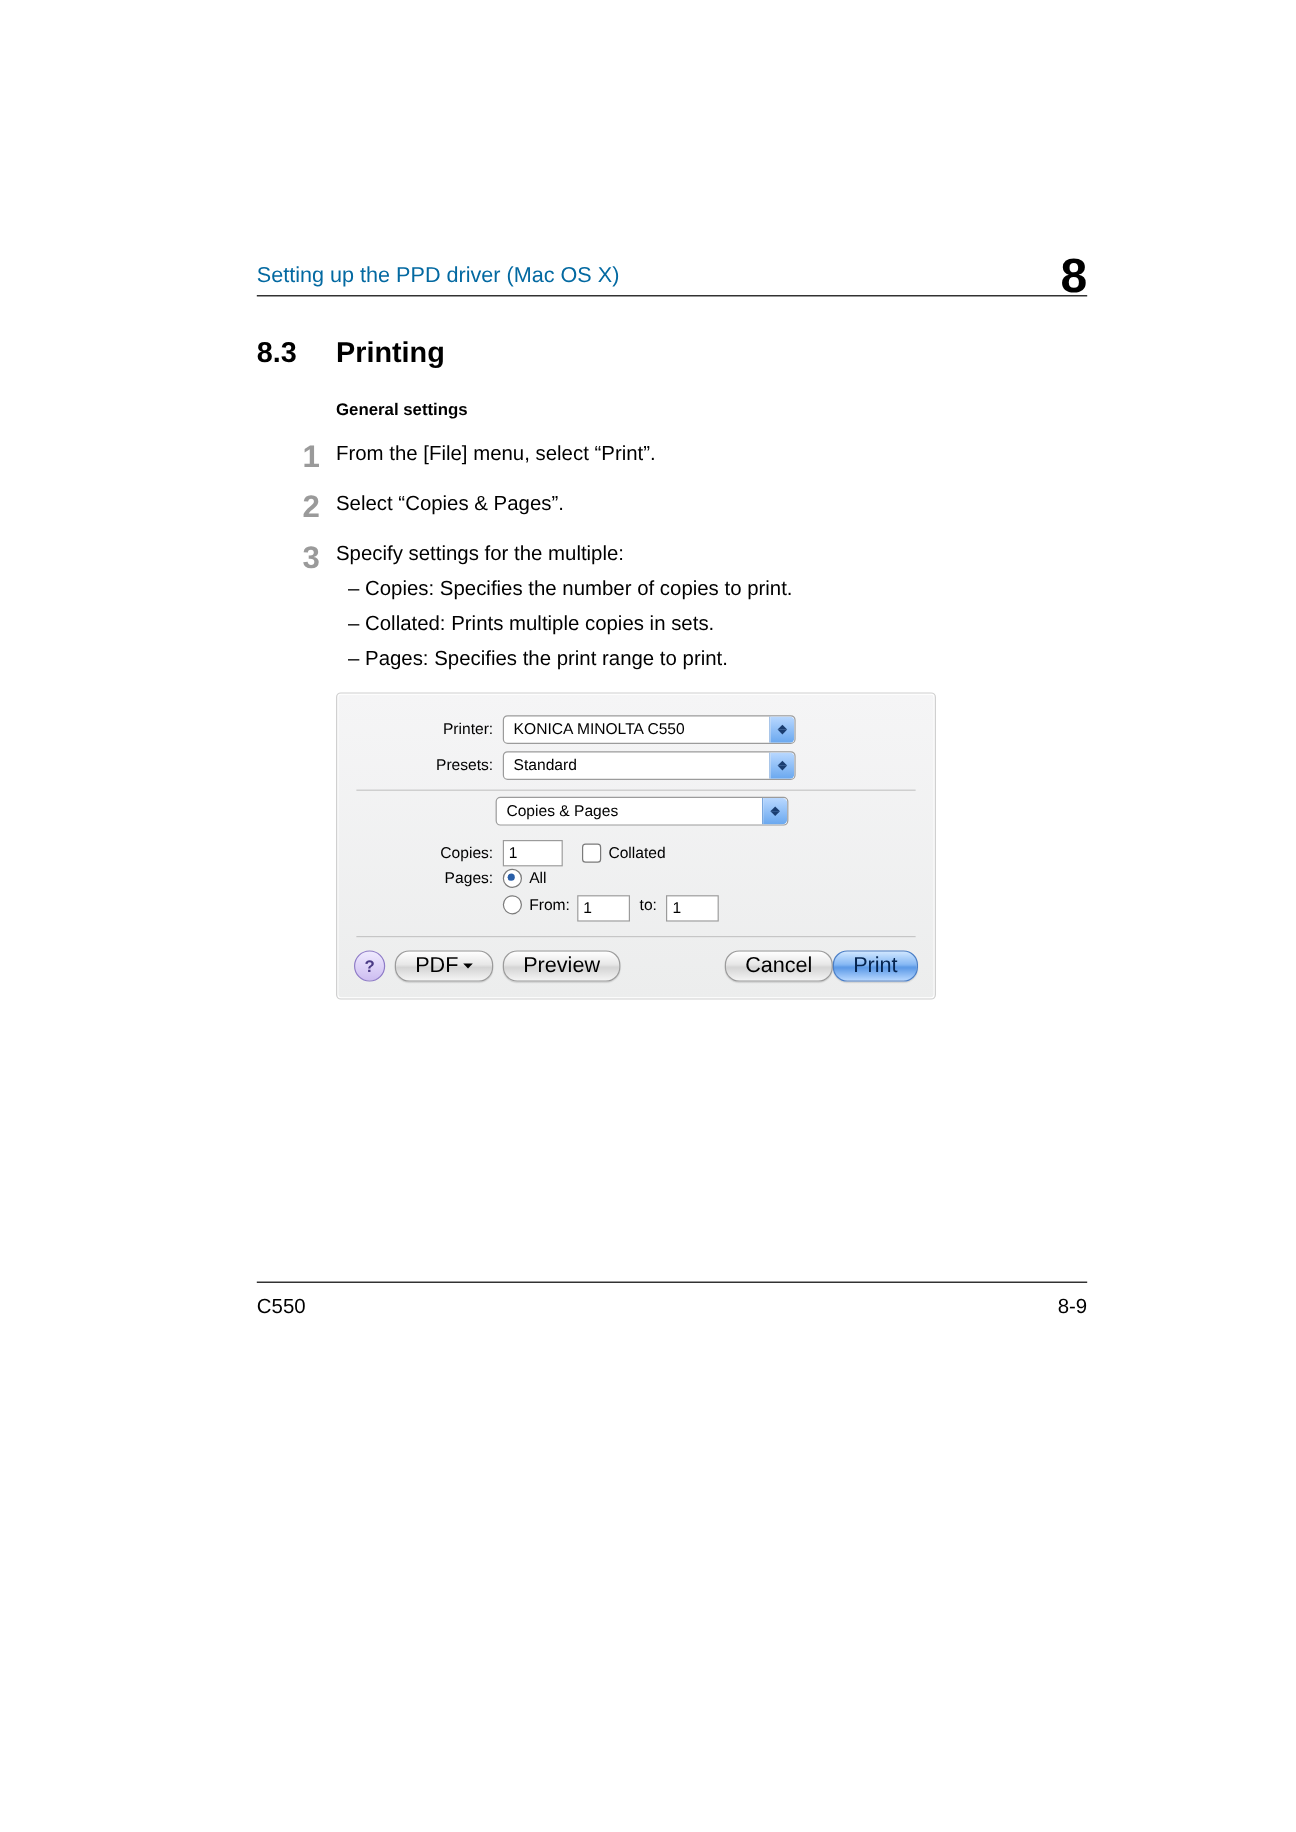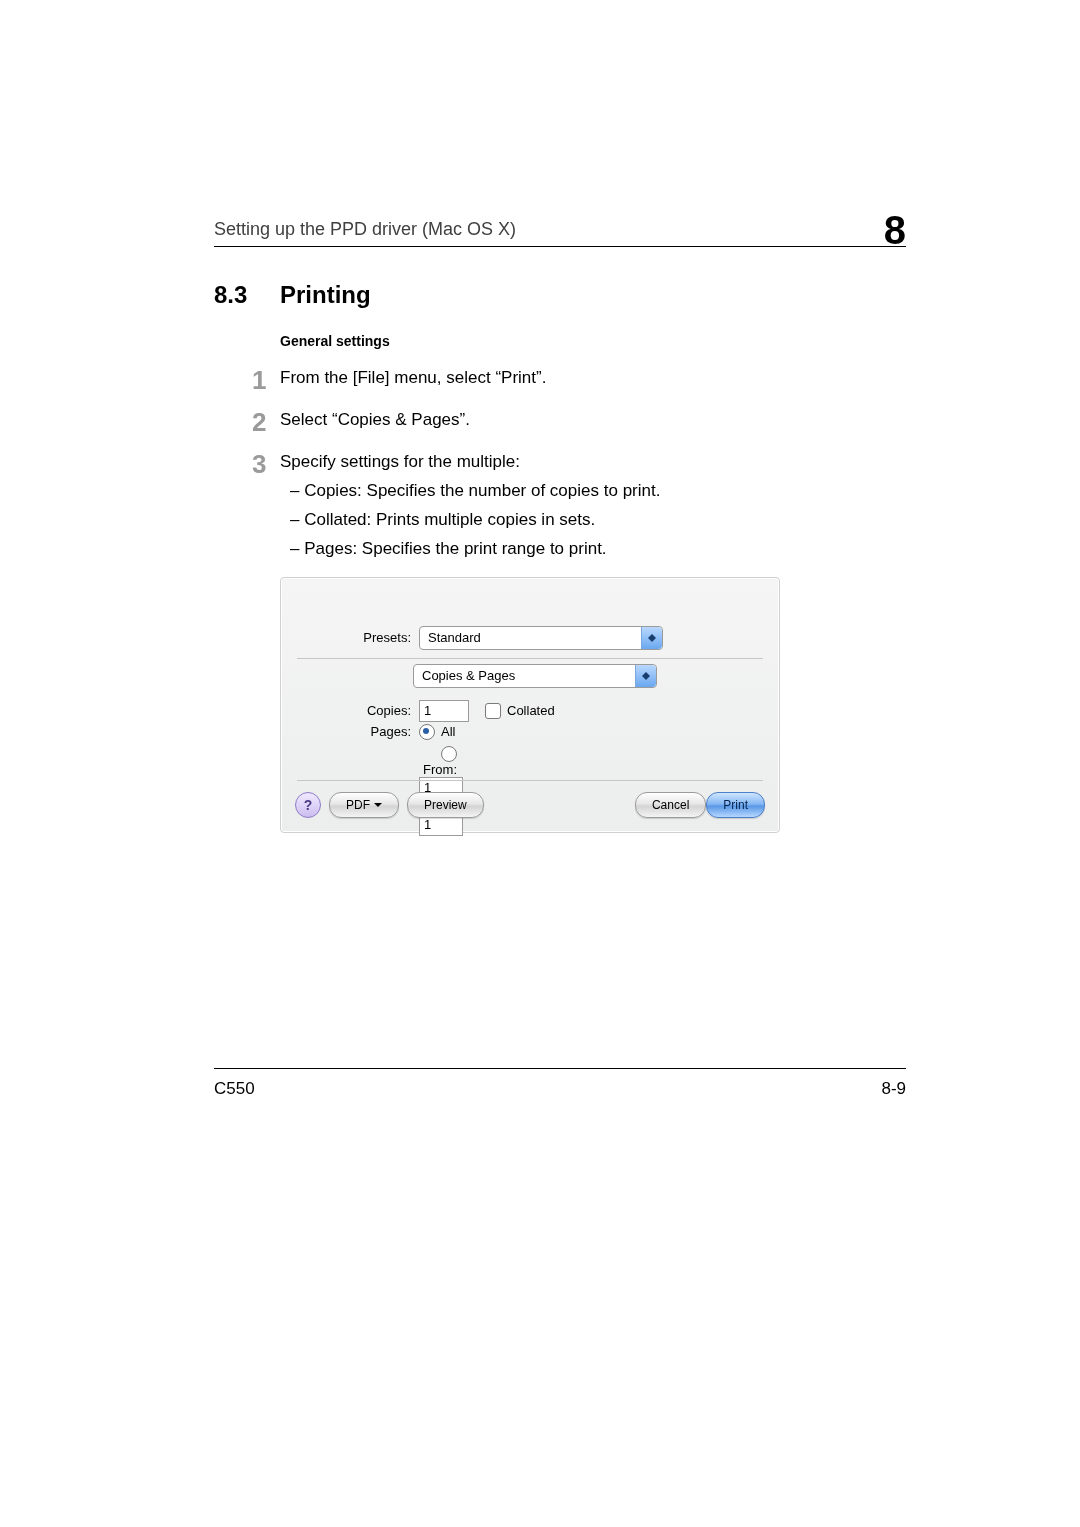--- a/index.html
+++ b/index.html
@@ -12,21 +12,21 @@
   .page{
     position:absolute;
     left:214px; top:200px;
     width:692px;
   }
   .hdr-row{
     display:flex;align-items:flex-end;justify-content:space-between;
     border-bottom:1.5px solid #000;
     padding-bottom:6px;
   }
-  .hdr-left{font-size:18px;color:#404040;}
+  .hdr-left{font-size:18px;color:#0369a1;}
   .chap-badge{
     font-size:40px;font-weight:bold;line-height:1;
     font-family:Arial,Helvetica,sans-serif;
     transform:translateY(10px);
   }
   .section-row{display:flex;align-items:center;margin-top:34px;}
   .sec-num{font-size:24px;font-weight:bold;width:66px;}
   .sec-title{font-size:24px;font-weight:bold;}
   .sub-title{
     margin-left:66px;margin-top:24px;
@@ -88,21 +88,21 @@
     border-radius:50%;background:#2a5fa8;
   }
   .chk{
     width:14px;height:14px;border:1px solid #7a7a7a;border-radius:3px;
     background:#fff;display:inline-block;margin-right:6px;vertical-align:middle;
   }
   .aqua-btn{
     height:24px;padding:0 16px;border-radius:12px;
     border:1px solid #9b9b9b;
     background:linear-gradient(#ffffff,#e7e7e7 45%,#d4d4d4 55%,#f4f4f4);
-    display:inline-flex;align-items:center;font-size:12px;
+    display:inline-flex;align-items:center;font-size:18px;
     box-shadow:0 1px 1px rgba(0,0,0,.15);
   }
   .aqua-btn.primary{
     border-color:#4b7fc7;
     background:linear-gradient(#cfe6ff,#86b8f4 45%,#5a98e6 55%,#b6d7ff);
     color:#05244f;font-weight:500;
   }
   .help-btn{
     width:24px;height:24px;border-radius:50%;
     border:1px solid #8e7bc7;
@@ -153,20 +153,27 @@
         <span>Specify settings for the multiple:</span>
         <div class="sub">– <span>Copies: Specifies the number of copies to print.</span></div>
         <div class="sub">– <span>Collated: Prints multiple copies in sets.</span></div>
         <div class="sub">– <span>Pages: Specifies the print range to print.</span></div>
       </div>
     </div>
   </div>
 
   <div class="dialog">
 
+    <div class="dlg-row" style="left:60px;top:18px;">
+      <div class="dlg-label">Printer:</div>
+      <div class="combo">
+        <span>KONICA MINOLTA C550</span>
+        <span class="cap"></span>
+      </div>
+    </div>
 
     <div class="dlg-row" style="left:60px;top:48px;">
       <div class="dlg-label">Presets:</div>
       <div class="combo">
         <span>Standard</span>
         <span class="cap"></span>
       </div>
     </div>
 
     <div class="hr" style="top:80px;"></div>
@@ -187,21 +194,21 @@
       <span class="chk"></span>
       <span>Collated</span>
     </div>
 
     <div class="dlg-row" style="left:60px;top:146px;">
       <div class="dlg-label">Pages:</div>
       <span class="radio sel"></span>
       <span>All</span>
     </div>
 
-    <div class="dlg-row" style="left:138px;top:168px;align-items:flex-end;flex-direction:column;">
+    <div class="dlg-row" style="left:138px;top:168px;align-items:flex-start;">
       <span class="radio"></span>
       <span style="margin-right:6px;">From:</span>
       <div class="txtfield" style="width:34px;">
           <span>1</span>
         </div>
       <span style="margin:0 8px;">to:</span>
       <div class="txtfield" style="width:34px;">
           <span>1</span>
         </div>
     </div>

